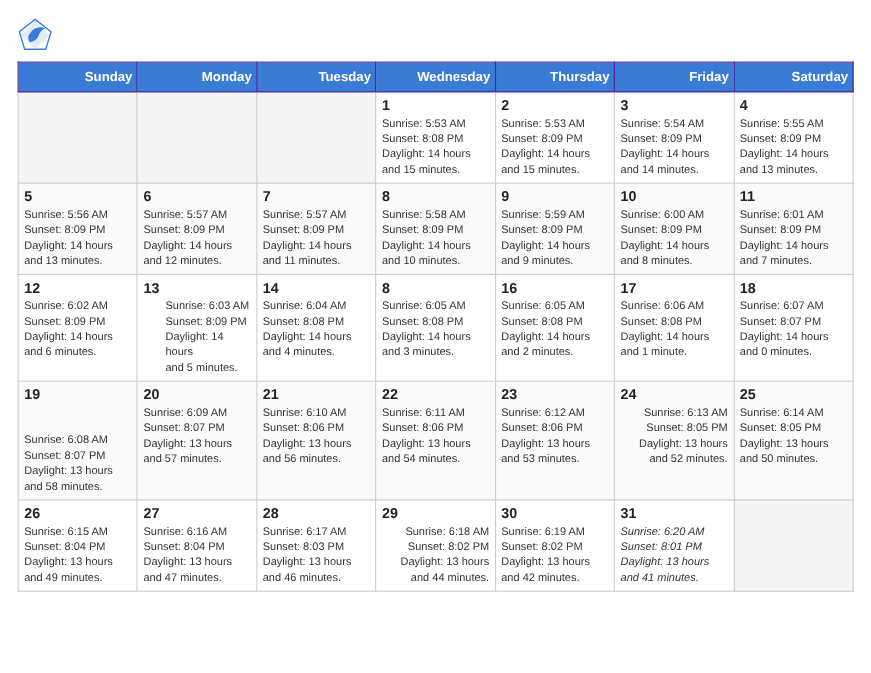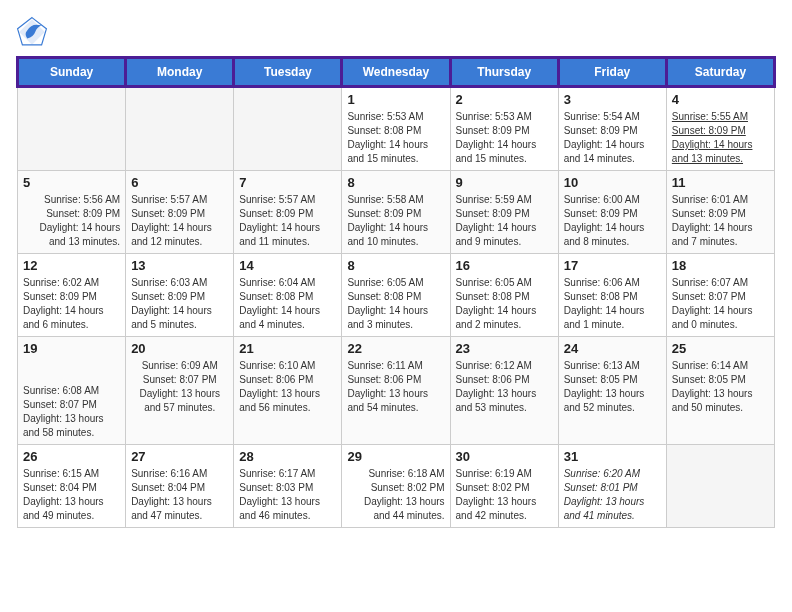--- a/index.html
+++ b/index.html
@@ -49,22 +49,22 @@
       width: 100%;
       border-collapse: collapse;
       font-size: 11px;
     }
     thead th {
       background: #3a7bd5;
       color: #fff;
       padding: 6px 4px;
       font-size: 12px;
       font-weight: bold;
-      text-align: center;
-      border: 3px solid #4c1d95;
+      text-align: right;
+      border: 1px solid #4c1d95;
     }
     td {
       border: 1px solid #ccc;
       vertical-align: top;
       padding: 4px 5px;
       width: 14.28%;
       height: 80px;
       background: #fff;
     }
     td.empty {
@@ -142,30 +142,30 @@
         </td>
         <td>
           <div class="day-num">3</div>
           <div class="day-info" style="white-space: pre-line;">Sunrise: 5:54 AM
 Sunset: 8:09 PM
 Daylight: 14 hours
 and 14 minutes.</div>
         </td>
         <td>
           <div class="day-num">4</div>
-          <div class="day-info" style="white-space: pre-line; text-decoration: underline;">Sunrise: 5:55 AM
+          <div class="day-info" style="white-space: pre-line;">Sunrise: 5:55 AM
 Sunset: 8:09 PM
 Daylight: 14 hours
 and 13 minutes.</div>
         </td>
       </tr>
       <tr>
         <td>
           <div class="day-num">5</div>
-          <div class="day-info" style="white-space: pre-line; text-align: right;">Sunrise: 5:56 AM
+          <div class="day-info" style="white-space: pre-line;">Sunrise: 5:56 AM
 Sunset: 8:09 PM
 Daylight: 14 hours
 and 13 minutes.</div>
         </td>
         <td>
           <div class="day-num">6</div>
           <div class="day-info" style="white-space: pre-line;">Sunrise: 5:57 AM
 Sunset: 8:09 PM
 Daylight: 14 hours
 and 12 minutes.</div>
@@ -209,21 +209,21 @@
       <tr>
         <td>
           <div class="day-num">12</div>
           <div class="day-info" style="white-space: pre-line;">Sunrise: 6:02 AM
 Sunset: 8:09 PM
 Daylight: 14 hours
 and 6 minutes.</div>
         </td>
         <td>
           <div class="day-num">13</div>
-          <div class="day-info" style="white-space: pre-line;">Sunrise: 6:03 AM
+          <div class="day-info" style="white-space: pre-line; margin-left: 20px;">Sunrise: 6:03 AM
 Sunset: 8:09 PM
 Daylight: 14 hours
 and 5 minutes.</div>
         </td>
         <td>
           <div class="day-num">14</div>
           <div class="day-info" style="white-space: pre-line;">Sunrise: 6:04 AM
 Sunset: 8:08 PM
 Daylight: 14 hours
 and 4 minutes.</div>
@@ -260,21 +260,21 @@
       <tr>
         <td>
           <div class="day-num">19</div>
           <div class="day-info" style="white-space: pre-line; margin-top: 28px;">Sunrise: 6:08 AM
 Sunset: 8:07 PM
 Daylight: 13 hours
 and 58 minutes.</div>
         </td>
         <td>
           <div class="day-num">20</div>
-          <div class="day-info" style="white-space: pre-line; text-align: center;">Sunrise: 6:09 AM
+          <div class="day-info" style="white-space: pre-line;">Sunrise: 6:09 AM
 Sunset: 8:07 PM
 Daylight: 13 hours
 and 57 minutes.</div>
         </td>
         <td>
           <div class="day-num">21</div>
           <div class="day-info" style="white-space: pre-line;">Sunrise: 6:10 AM
 Sunset: 8:06 PM
 Daylight: 13 hours
 and 56 minutes.</div>
@@ -288,21 +288,21 @@
         </td>
         <td>
           <div class="day-num">23</div>
           <div class="day-info" style="white-space: pre-line;">Sunrise: 6:12 AM
 Sunset: 8:06 PM
 Daylight: 13 hours
 and 53 minutes.</div>
         </td>
         <td>
           <div class="day-num">24</div>
-          <div class="day-info" style="white-space: pre-line;">Sunrise: 6:13 AM
+          <div class="day-info" style="white-space: pre-line; text-align: right;">Sunrise: 6:13 AM
 Sunset: 8:05 PM
 Daylight: 13 hours
 and 52 minutes.</div>
         </td>
         <td>
           <div class="day-num">25</div>
           <div class="day-info" style="white-space: pre-line;">Sunrise: 6:14 AM
 Sunset: 8:05 PM
 Daylight: 13 hours
 and 50 minutes.</div>

